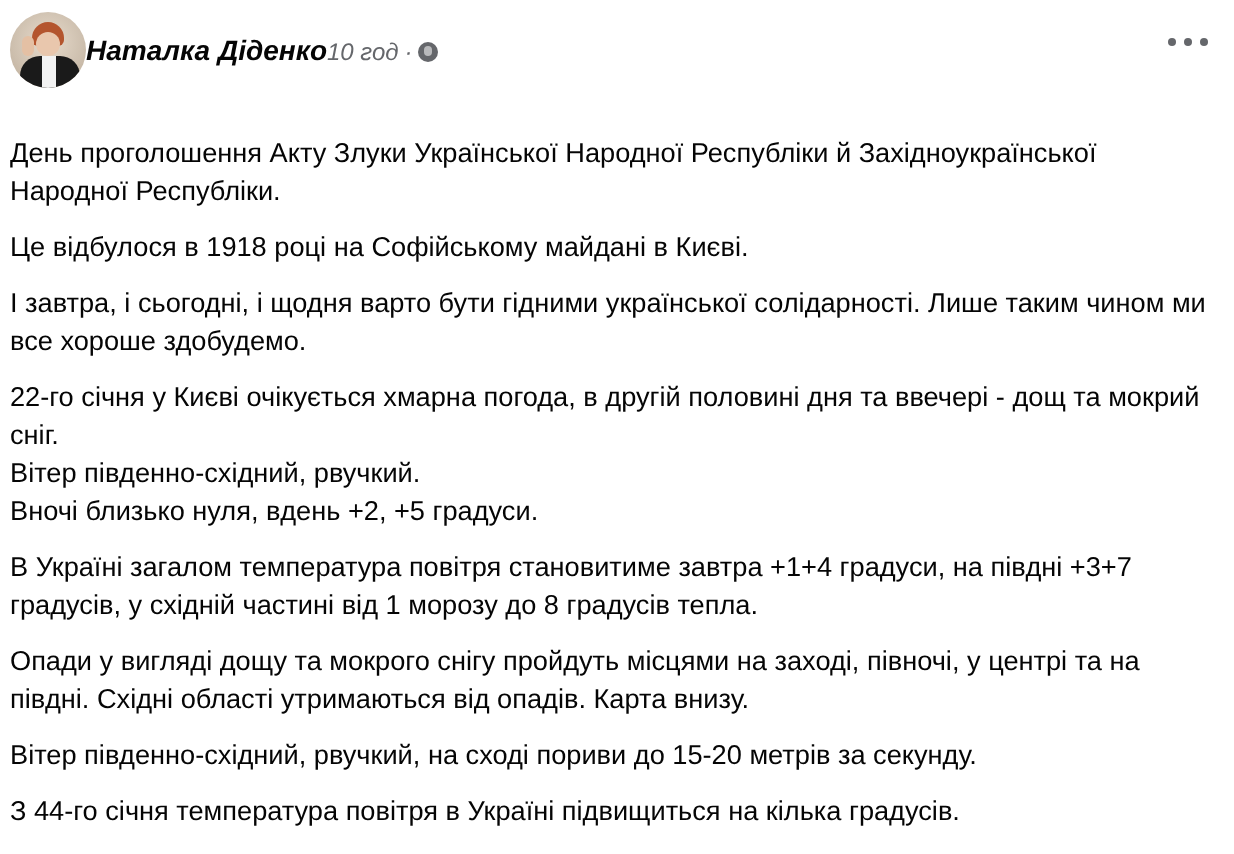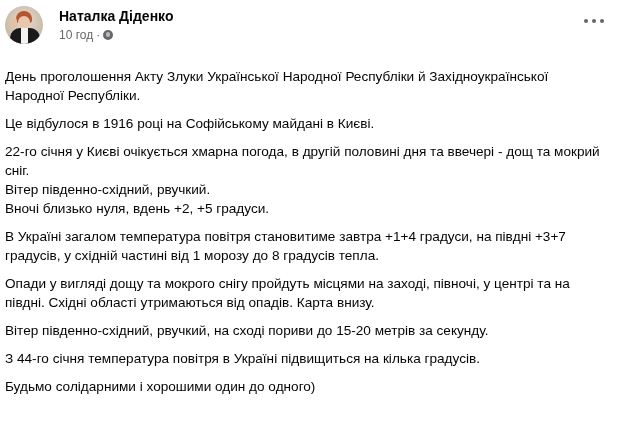--- a/index.html
+++ b/index.html
@@ -6,21 +6,21 @@
   body { width: 617px; height: 427px; overflow: hidden; font-family: "Liberation Sans", "DejaVu Sans", sans-serif; color: #050505; }
   .post { position: relative; width: 617px; height: 427px; }
   .header { position: absolute; left: 5px; top: 5px; height: 40px; display: flex; align-items: center; }
   .avatar { width: 38px; height: 38px; border-radius: 50%; overflow: hidden; position: relative;
             background: radial-gradient(circle at 50% 40%, #e8dccd 0%, #cdbfae 60%, #b9a994 100%); }
   .avatar .hair { position: absolute; left: 11px; top: 5px; width: 16px; height: 12px; border-radius: 8px 8px 3px 3px; background: #b4552e; }
   .avatar .face { position: absolute; left: 13px; top: 10px; width: 12px; height: 12px; border-radius: 50%; background: #e9c7ad; }
   .avatar .body { position: absolute; left: 5px; top: 22px; width: 30px; height: 20px; border-radius: 10px 10px 0 0; background: #1a1a1a; }
   .avatar .shirt { position: absolute; left: 16px; top: 22px; width: 7px; height: 16px; background: #f2f2f2; }
   .avatar .hand { position: absolute; left: 6px; top: 12px; width: 6px; height: 10px; border-radius: 3px; background: #e4c0a4; }
-  .meta { margin-left: 16px; display: flex; flex-direction: column; }
+  .meta { margin-left: 0; display: flex; flex-direction: row; font-style: italic; }
   .name { font-weight: bold; font-size: 14px; line-height: 18px; color: #050505; }
   .sub { font-size: 12px; line-height: 16px; color: #65676b; display: flex; align-items: center; margin-top: 2px; }
   .sub .dot { margin: 0 3px; }
   .globe { width: 10px; height: 10px; border-radius: 50%; background: #65676b; display: inline-block; position: relative; }
   .globe::after { content: ""; position: absolute; left: 3px; top: 2px; width: 4px; height: 5px; border-radius: 2px; background: #ffffff; opacity: .55; }
   .more { position: absolute; right: 13px; top: 16px; width: 20px; height: 10px; display: flex; justify-content: space-between; align-items: center; cursor: pointer; }
   .more span { width: 4px; height: 4px; border-radius: 50%; background: #65676b; display: block; }
   .content { position: absolute; left: 5px; top: 48px; width: 600px; font-size: 13.6px; line-height: 19px; color: #050505; }
   .content p { margin: 0 0 9px 0; }
 </style>
@@ -51,21 +51,24 @@
     <span></span>
     <span></span>
   </div>
 
   <div class="content">
     <p>
       <br>
       <span>День проголошення Акту Злуки Української Народної Республіки й Західноукраїнської Народної Республіки.</span>
     </p>
     <p>
-      <span>Це відбулося в 1916 році на Софійському майдані в Києві.</span>
+      <span>Це відбулося в 1918 році на Софійському майдані в Києві.</span>
+    </p>
+    <p>
+      <span>І завтра, і сьогодні, і щодня варто бути гідними української солідарності. Лише таким чином ми все хороше здобудемо.</span>
     </p>
     <p>
       <span>22-го січня у Києві очікується хмарна погода, в другій половині дня та ввечері - дощ та мокрий сніг.</span><br>
       <span>Вітер південно-східний, рвучкий.</span><br>
       <span>Вночі близько нуля, вдень +2, +5 градуси.</span>
     </p>
     <p>
       <span>В Україні загалом температура повітря становитиме завтра +1+4 градуси, на півдні +3+7 градусів, у східній частині від 1 морозу до 8 градусів тепла.</span>
     </p>
     <p>

